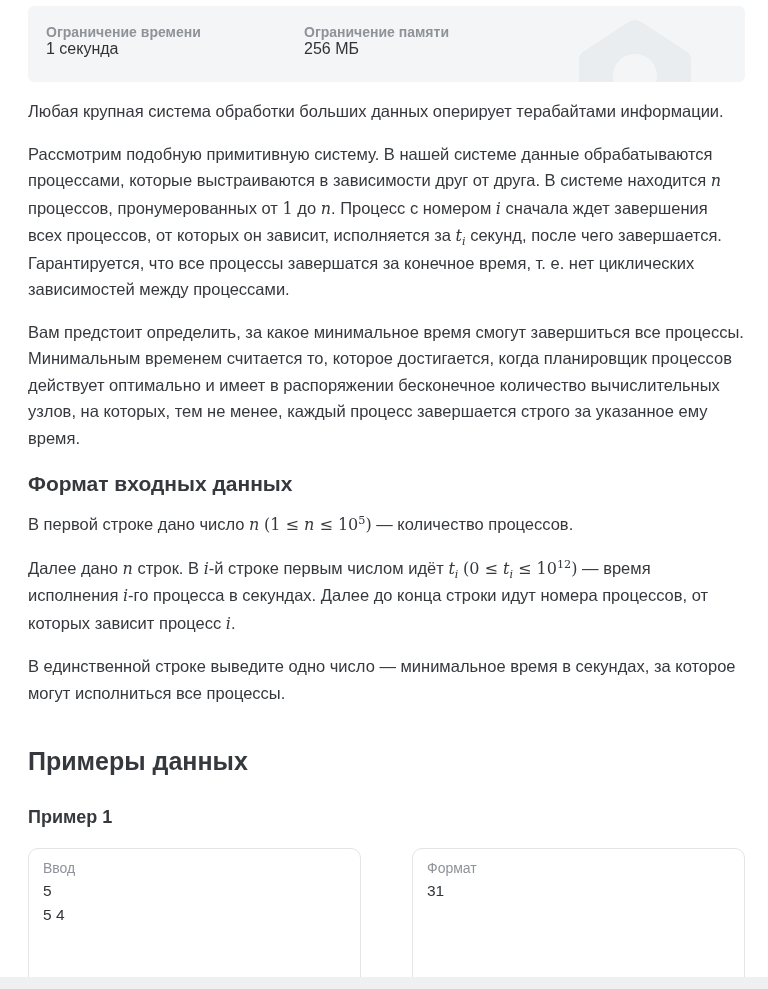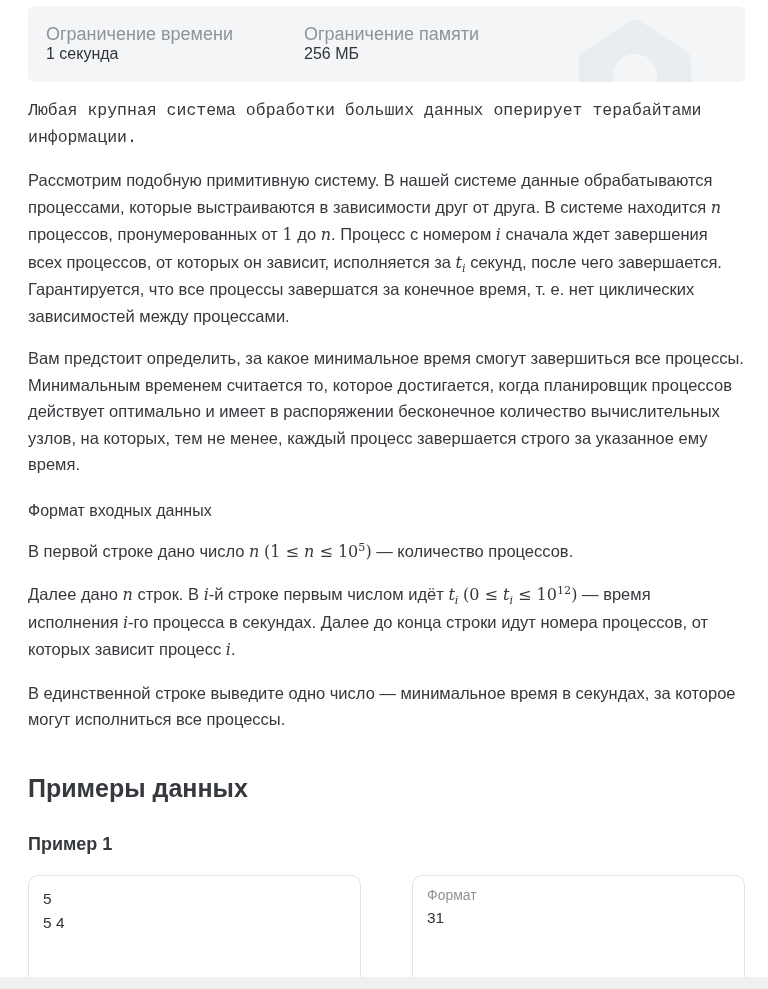--- a/index.html
+++ b/index.html
@@ -23,32 +23,32 @@
   .limits-card{
     margin:6px 23px 0 28px;
     width:717px;height:76px;
     background:var(--card_bg);
     border-radius:6px;
     position:relative;overflow:hidden;
   }
   .limit-col{position:absolute;top:18px;}
   .limit-col.c1{left:18px;}
   .limit-col.c2{left:276px;}
-  .limit-label{font-size:18px;color:var(--label_gray);}
+  .limit-label{font-size:14px;color:var(--label_gray);font-weight:bold;}
   .limit-value{font-size:16px;color:var(--value_dark);}
   .watermark{position:absolute;top:14px;right:50px;width:120px;height:70px;}
 
   .content{margin:0 23px 0 28px;width:717px;}
   .para{
     font-size:16.5px;line-height:26.5px;
     margin:16px 0 0 0;color:var(--text_dark);
   }
-  .para.first{font-family:Liberation Mono, monospace;}
+  .para.first{}
   .fmt-heading{
-    font-size:16px;font-weight:normal;color:var(--text_dark);
+    font-size:21px;font-weight:bold;color:var(--text_dark);
     margin:22px 0 0 0;line-height:22px;
   }
   .examples-heading{
     font-size:25px;font-weight:bold;color:var(--text_dark);
     margin:40px 0 12px 0;line-height:30px;
   }
   .example-heading{
     font-size:18px;font-weight:bold;color:var(--text_dark);
     margin:30px 0 0 0;line-height:22px;
   }
@@ -109,20 +109,21 @@
 
 
     <p class="para"><span class="txt">В единственной строке выведите одно число — минимальное время в секундах, за которое могут исполниться все процессы.</span></p>
 
     <h2 class="examples-heading">Примеры данных</h2>
 
     <h3 class="example-heading">Пример 1</h3>
 
     <div class="samples-row">
       <div class="sample-box">
+        <div class="sample-label">Ввод</div>
         <div class="sample-lines">
             <div>5</div>
             <div>5 4</div>
           </div>
       </div>
       <div class="sample-box">
         <div class="sample-label">Формат</div>
         <div class="sample-lines">
             <div>31</div>
           </div>

